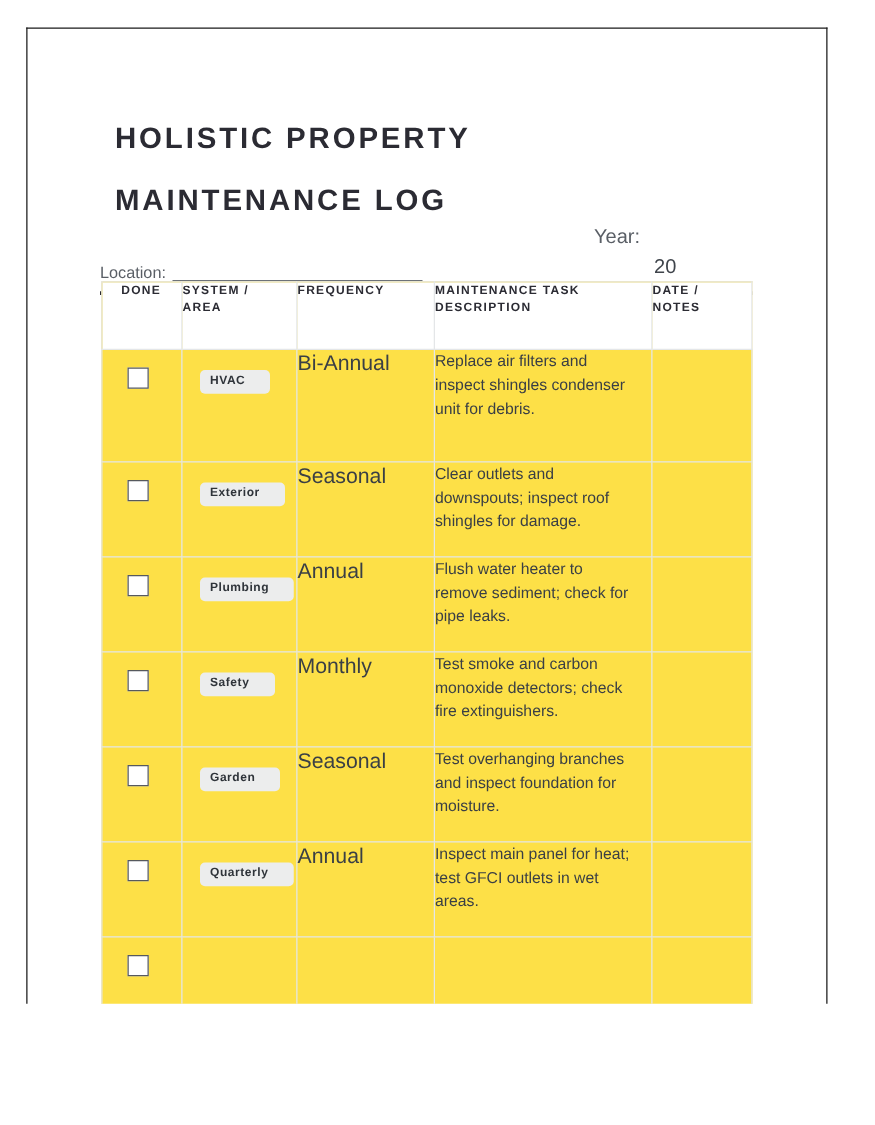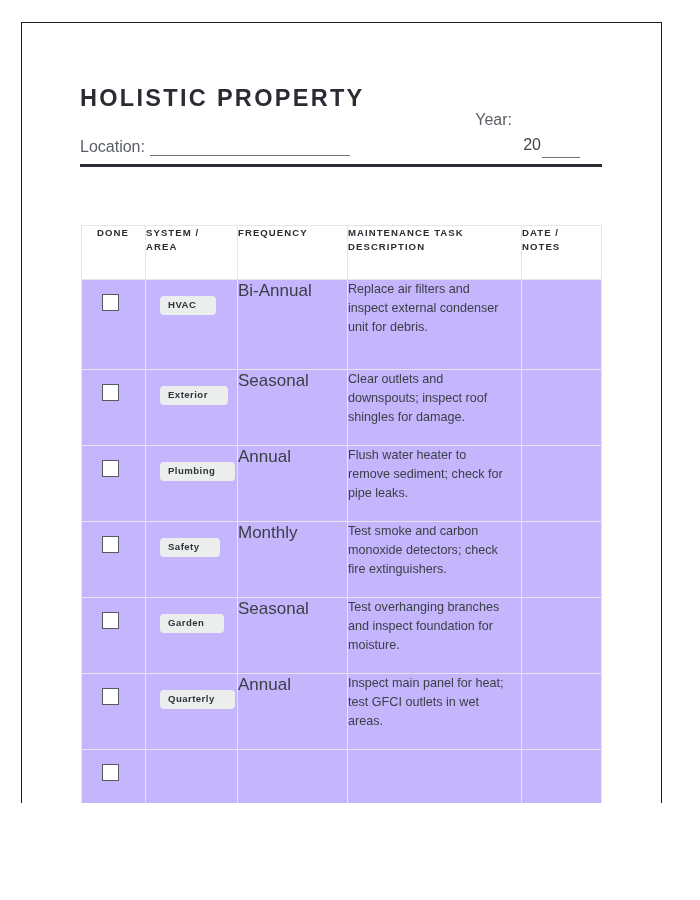--- a/index.html
+++ b/index.html
@@ -41,37 +41,37 @@
     top: 56px;
     width: 522px;
   }
 
   .doc-title {
     font-size: 23.5px;
     font-weight: bold;
     letter-spacing: 2.3px;
     color: #2b2b33;
     line-height: 1.62;
-    margin: 0;
+    margin: 12px;
     white-space: nowrap;
   }
 
   .meta-row {
     position: relative;
     height: 34px;
     margin-top: 5px;
   }
 
   .location-block {
     position: absolute;
     left: 0;
     bottom: 0;
     display: flex;
     align-items: flex-end;
-    font-size: 16px;
+    font-size: 13px;
     color: #5a5f66;
   }
   .location-rule {
     display: inline-block;
     width: 200px;
     border-bottom: 1.2px solid #6d7279;
     margin-left: 5px;
     height: 13px;
   }
 
@@ -107,21 +107,21 @@
     position: absolute;
     left: 59px;
     top: 202px;
     width: 520px;
   }
 
   table.log-table {
     border-collapse: collapse;
     table-layout: fixed;
     width: 520px;
-    background: #c4b5fd;
+    background: #fde047;
   }
   table.log-table th,
   table.log-table td {
     border: 1px solid #e4e6e8;
     vertical-align: top;
     padding: 0;
   }
 
   col.c-done      { width: 64px;  }
   col.c-system    { width: 92px;  }
@@ -188,20 +188,21 @@
   tbody tr.data-row td { height: 76px; }
 </style>
 </head>
 <body>
 
 <div id="page-sheet">
   <div class="sheet-inner">
 
     <div id="masthead">
       <div class="doc-title">HOLISTIC PROPERTY</div>
+      <div class="doc-title">MAINTENANCE LOG</div>
 
       <div class="meta-row">
         <div class="location-block">
           <span>Location:</span>
           <span class="location-rule"></span>
         </div>
 
         <div class="year-block">
           <span class="year-label">Year:</span>
           <span class="year-value-row">
@@ -248,21 +249,21 @@
         <tbody id="log-table-body">
             <tr class="data-row r-tall">
               <td class="td-done">
                 <span class="checkbox"></span>
               </td>
               <td class="td-system"><span class="tag-pill">HVAC</span></td>
               <td>
                 <div class="freq-text">Bi-Annual</div>
               </td>
               <td class="td-task">
-                <div class="task-text">Replace air filters and inspect external condenser unit for debris.</div>
+                <div class="task-text">Replace air filters and inspect shingles condenser unit for debris.</div>
               </td>
               <td>
                 <div class="task-text"></div>
               </td>
             </tr>
             <tr class="data-row">
               <td class="td-done">
                 <span class="checkbox"></span>
               </td>
               <td class="td-system"><span class="tag-pill">Exterior</span></td>

